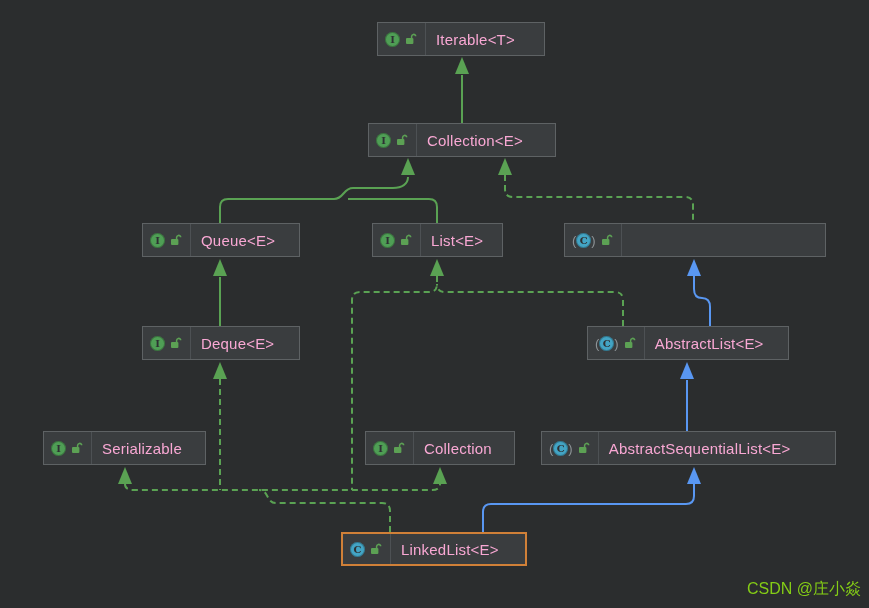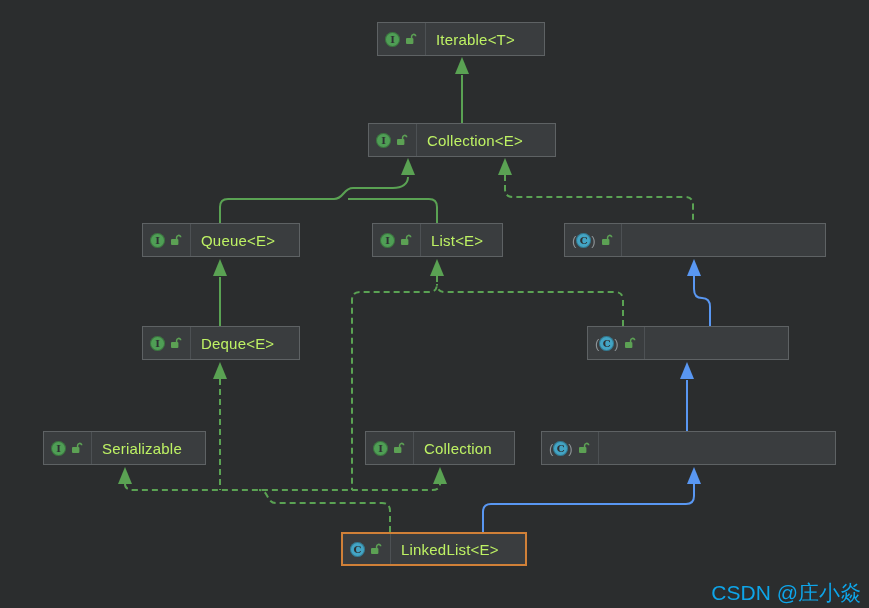--- a/index.html
+++ b/index.html
@@ -10,36 +10,36 @@
   .edges{position:absolute;left:0;top:0;}
   .node{
     position:absolute;height:34px;box-sizing:border-box;
     background:#3a3d3f;border:1px solid #5e6264;
     display:flex;align-items:center;cursor:default;
   }
   .node.selected{border:2px solid #d08038;}
   .icons{display:flex;align-items:center;gap:5px;padding:0 7px;height:100%;}
   .sep{width:1px;align-self:stretch;background:#4d5154;}
   .label{
-    padding:0 10px;font-size:15px;color:#bef264;white-space:nowrap;
+    padding:0 10px;font-size:15px;color:#f9a8d4;white-space:nowrap;
     letter-spacing:.2px;
   }
   .circle{
     width:15px;height:15px;border-radius:50%;flex:0 0 auto;
     display:flex;align-items:center;justify-content:center;
     font-family:"DejaVu Serif",serif;font-weight:bold;font-size:10px;
     color:#2e3133;box-shadow:inset 0 0 0 1px rgba(0,0,0,.25);
   }
   .circle.iface{background:#4f9e55;}
   .circle.cls{background:#43a4c4;}
   .abstract-wrap{display:flex;align-items:center;gap:0;}
   .paren{color:#8e9498;font-size:13px;line-height:15px;}
   .lock{display:flex;align-items:center;flex:0 0 auto;}
   .watermark{
-    position:absolute;right:8px;top:579px;font-size:21px;color:#0ea5e9;
+    position:absolute;right:8px;top:579px;font-size:16px;color:#84cc16;
   }
 </style>
 </head>
 <body>
 
 <div class="canvas">
 
   <svg class="edges" width="869" height="608" aria-hidden="true">
 
     <g stroke="#5aa253" stroke-width="2" fill="none">
@@ -177,20 +177,21 @@
         <span class="paren">)</span>
       </span>
       <span class="lock">
           <svg width="13" height="13" viewBox="0 0 13 13">
             <path d="M6.6 5 V3.4 A2.1 2.1 0 0 1 10.6 2.6 V3.3" fill="none" stroke="#5ca154" stroke-width="1.5"></path>
             <rect x="1" y="5" width="7.4" height="6" rx="1" fill="#5ca154"></rect>
           </svg>
         </span>
     </span>
     <span class="sep"></span>
+    <span class="label">AbstractList&lt;E&gt;</span>
   </div>
 
   <div class="node" style="left:43px;top:431px;width:163px">
     <span class="icons">
       <span class="circle iface">I</span>
       <span class="lock">
           <svg width="13" height="13" viewBox="0 0 13 13">
             <path d="M6.6 5 V3.4 A2.1 2.1 0 0 1 10.6 2.6 V3.3" fill="none" stroke="#5ca154" stroke-width="1.5"></path>
             <rect x="1" y="5" width="7.4" height="6" rx="1" fill="#5ca154"></rect>
           </svg>
@@ -222,20 +223,21 @@
         <span class="paren">)</span>
       </span>
       <span class="lock">
           <svg width="13" height="13" viewBox="0 0 13 13">
             <path d="M6.6 5 V3.4 A2.1 2.1 0 0 1 10.6 2.6 V3.3" fill="none" stroke="#5ca154" stroke-width="1.5"></path>
             <rect x="1" y="5" width="7.4" height="6" rx="1" fill="#5ca154"></rect>
           </svg>
         </span>
     </span>
     <span class="sep"></span>
+    <span class="label">AbstractSequentialList&lt;E&gt;</span>
   </div>
 
   <div class="node selected" style="left:341px;top:532px;width:186px">
     <span class="icons">
       <span class="circle cls">C</span>
       <span class="lock">
           <svg width="13" height="13" viewBox="0 0 13 13">
             <path d="M6.6 5 V3.4 A2.1 2.1 0 0 1 10.6 2.6 V3.3" fill="none" stroke="#5ca154" stroke-width="1.5"></path>
             <rect x="1" y="5" width="7.4" height="6" rx="1" fill="#5ca154"></rect>
           </svg>

